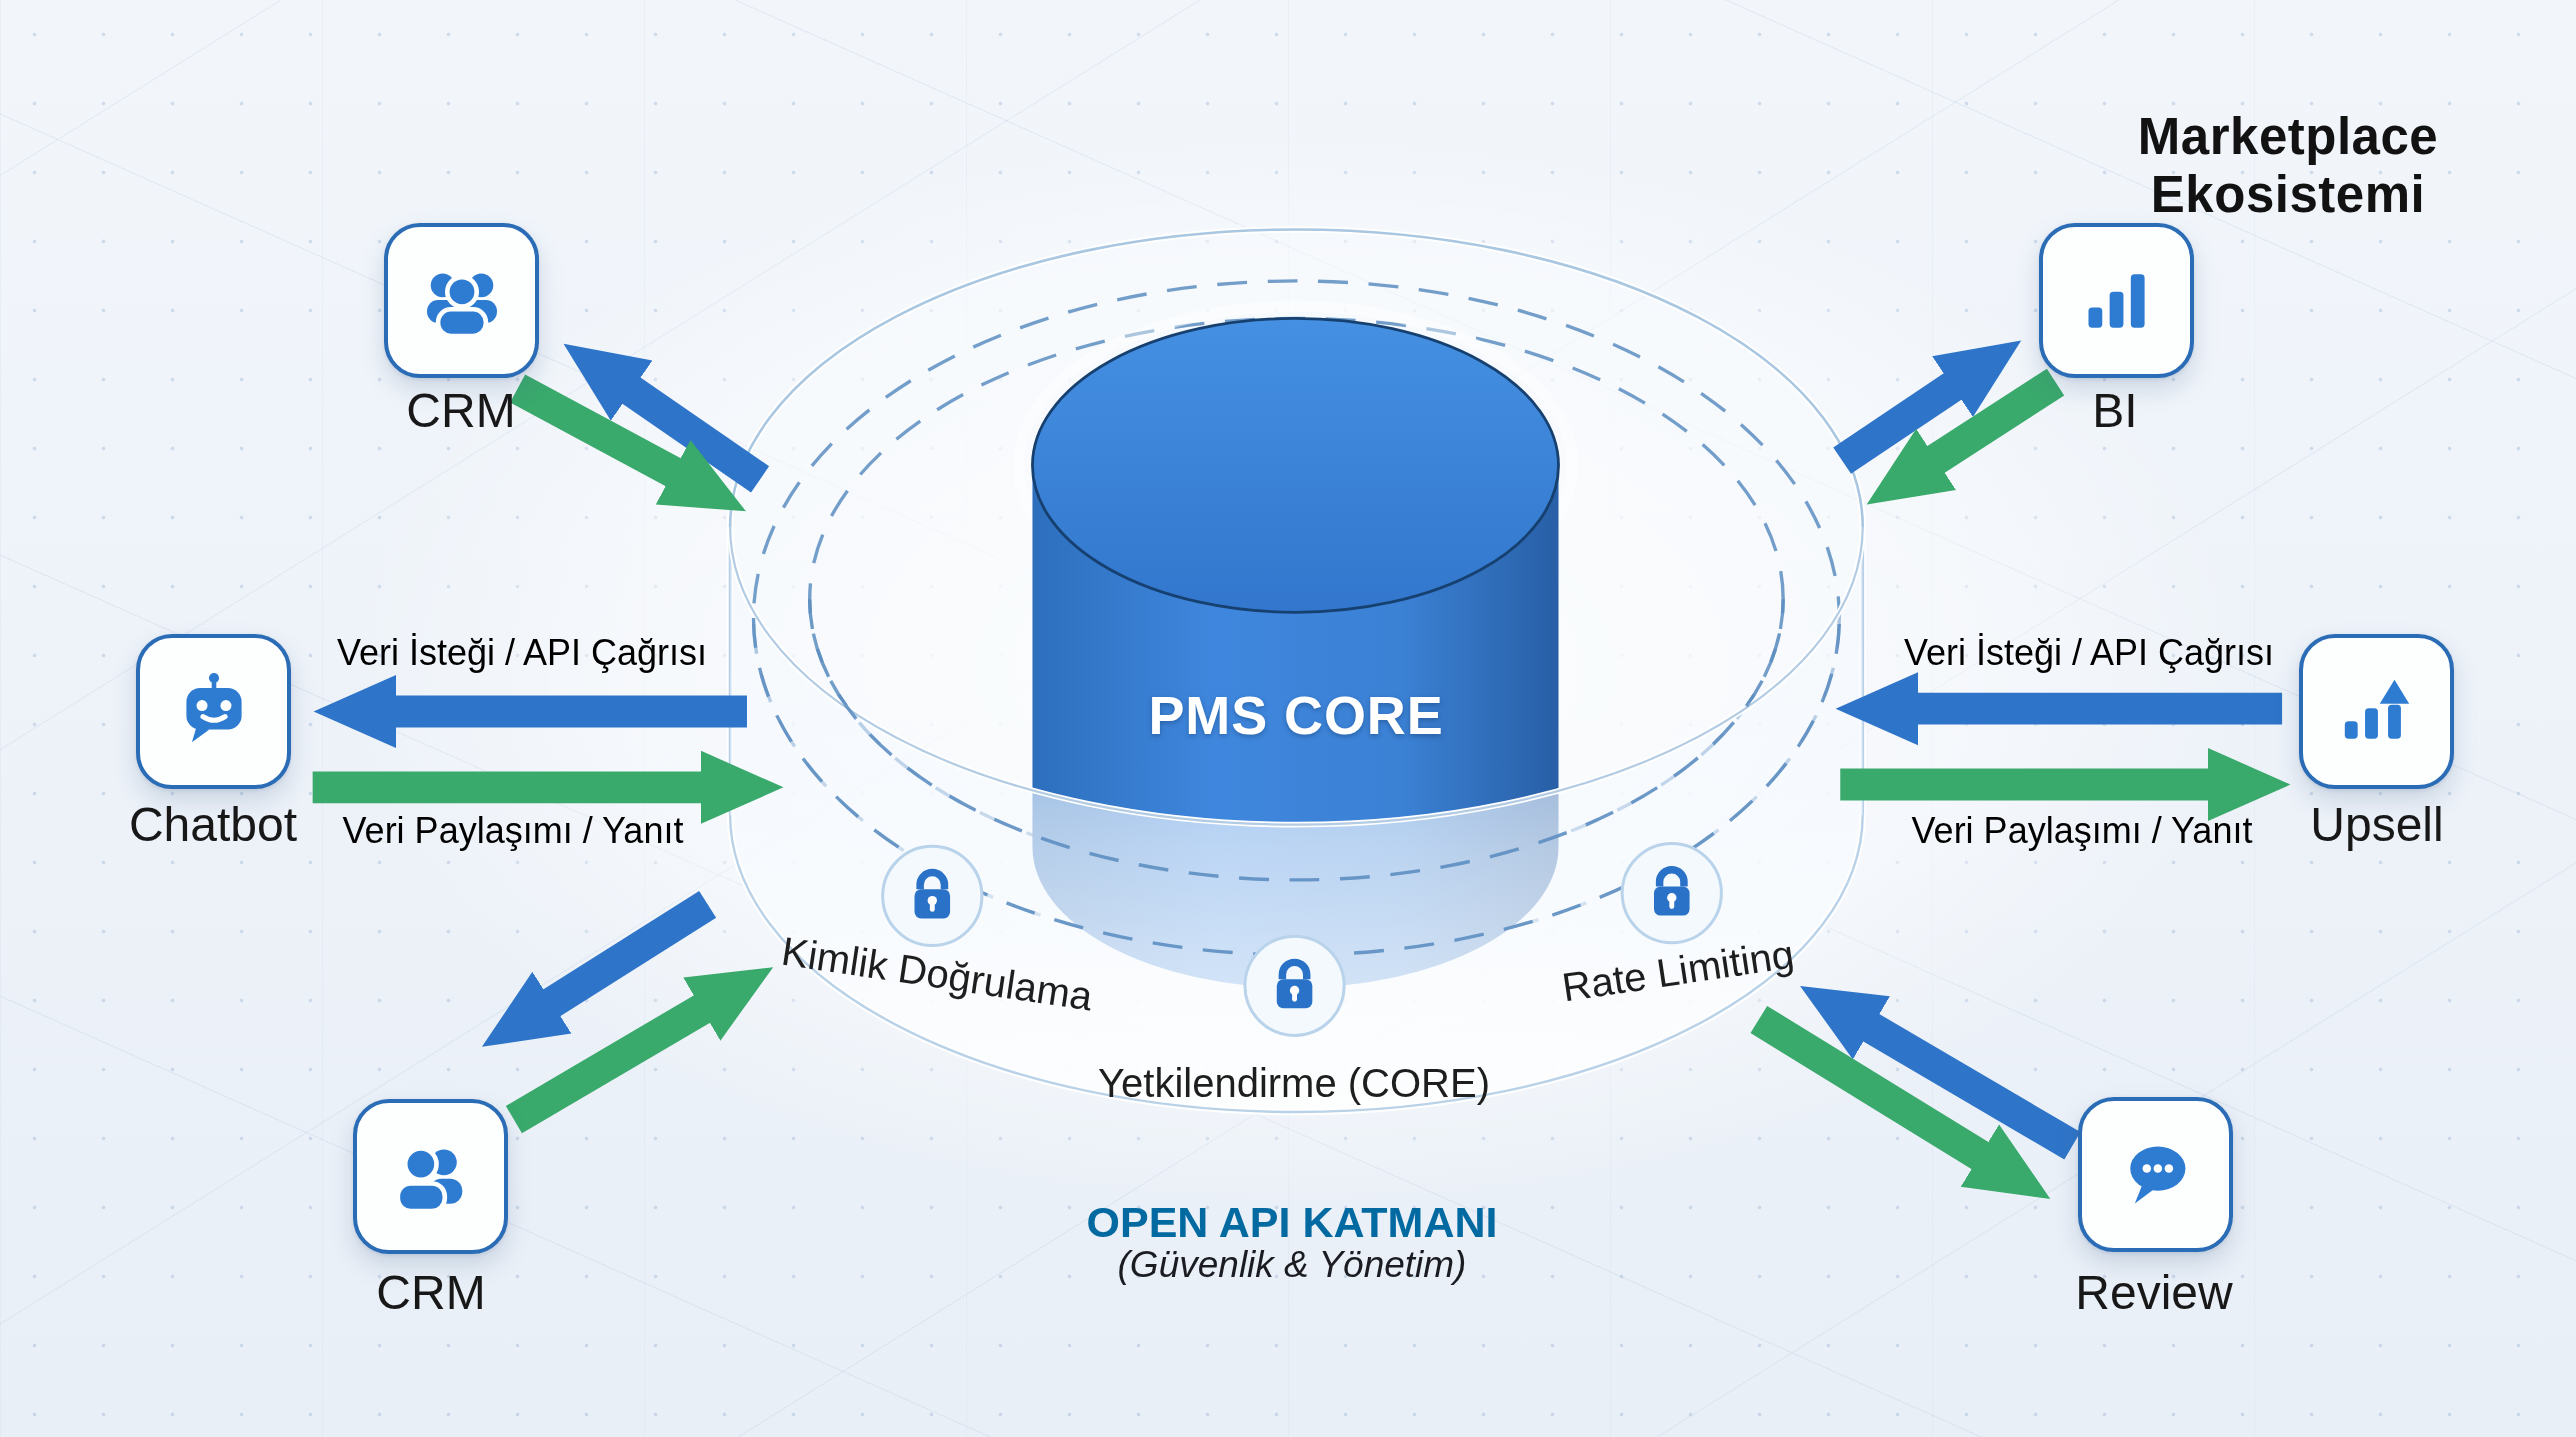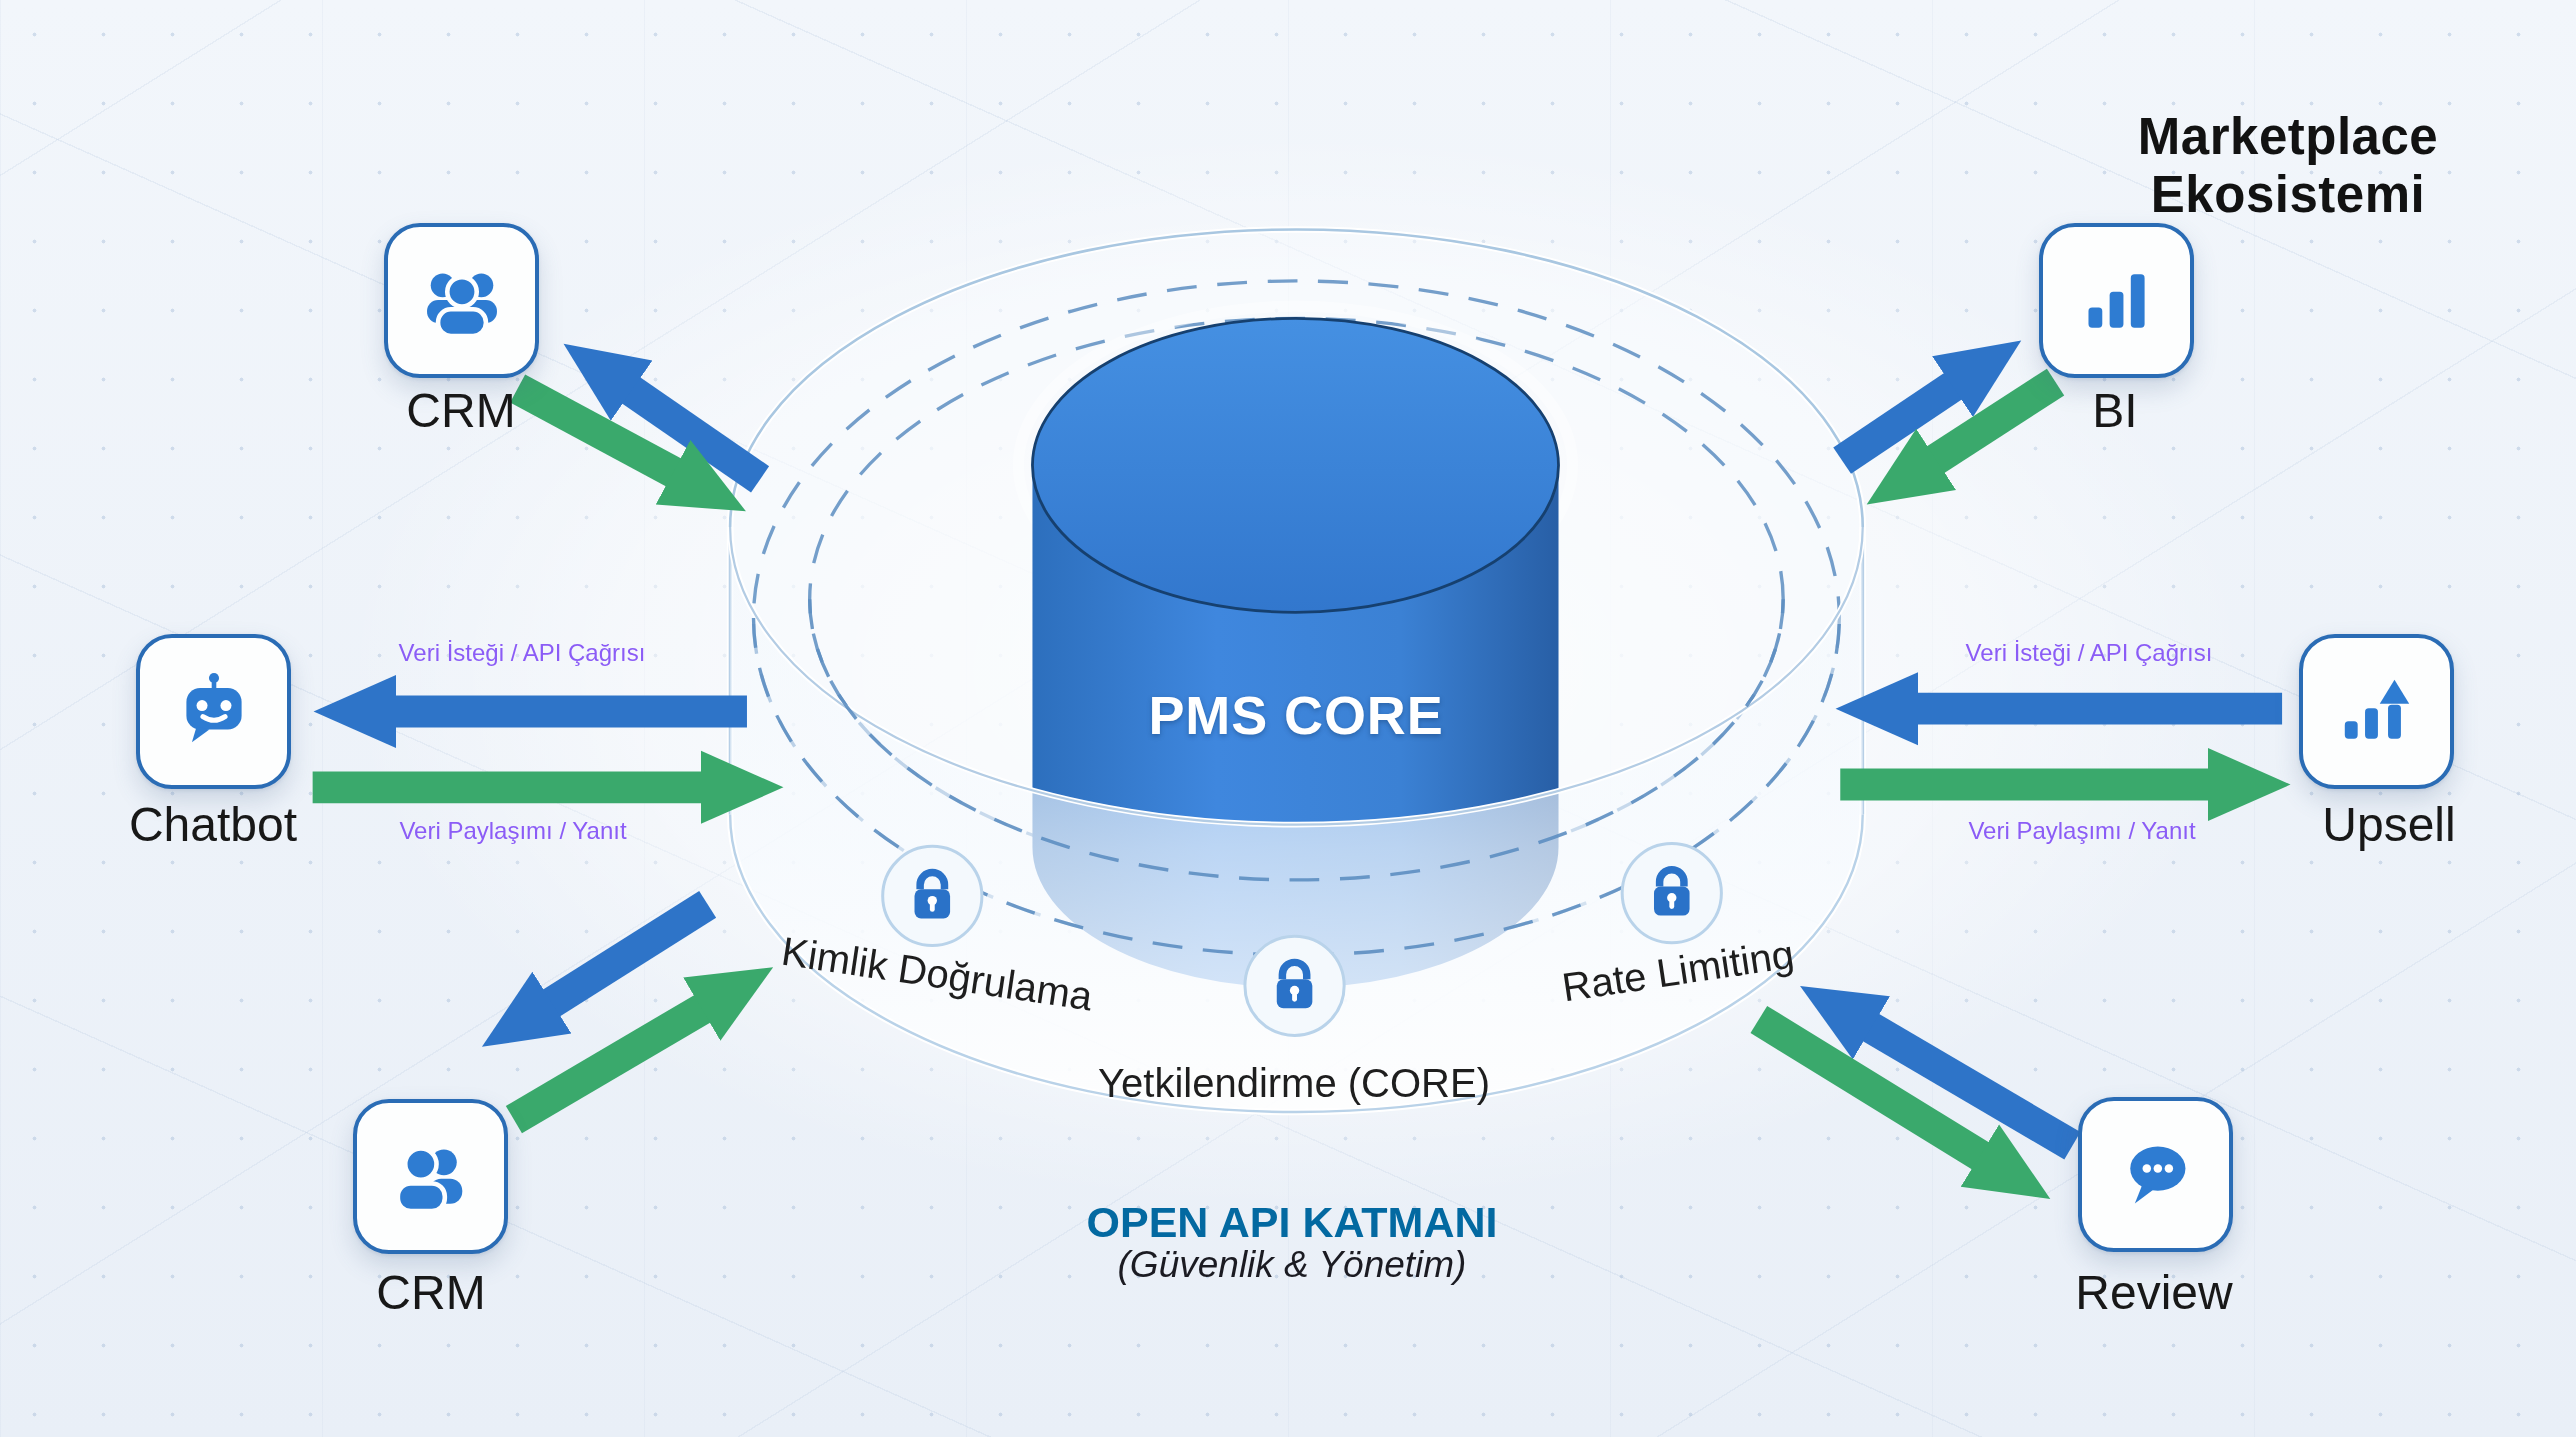--- a/index.html
+++ b/index.html
@@ -17,21 +17,21 @@
   }
   .stage{position:absolute;inset:0;}
   svg.scene{position:absolute;left:0;top:0;}
 
   .t{position:absolute;transform:translate(-50%,-50%);white-space:nowrap;color:#1a1a1a;}
   .rot-l{transform:translate(-50%,-50%) rotate(8.5deg);}
   .rot-r{transform:translate(-50%,-50%) rotate(-8.5deg);}
 
   .page-title{font-size:51px;line-height:58px;font-weight:700;color:#121212;text-align:center;letter-spacing:0.5px;}
   .node-label{font-size:48px;font-weight:500;color:#181818;}
-  .flow-label{font-size:24px;font-weight:500;color:#8b5cf6;}
+  .flow-label{font-size:36px;font-weight:500;color:#000000;}
   .sec-label{font-size:40px;font-weight:400;color:#1e1e1e;}
   .api-title{font-size:43px;font-weight:700;color:#0369a1;}
   .api-sub{font-size:37px;font-weight:400;color:#1b1b22;}
   .core-title{font-size:54px;font-weight:700;color:#ffffff;text-shadow:0 1.9px 5.6px rgba(10,40,80,.35);letter-spacing:0.9px;}
   .core-sub{font-size:40px;font-weight:400;color:#f2f7fd;text-shadow:0 1.9px 4.7px rgba(10,40,80,.3);}
 
   .node{
     position:absolute;width:155px;height:155px;background:#fdfefe;
     border:4.2px solid #2a6cb5;border-radius:36px;
     box-shadow:0 11.2px 24px rgba(70,100,140,.20), 0 1.9px 3.7px rgba(70,100,140,.12);
@@ -189,21 +189,21 @@
   <div class="t node-label" style="left:213px;top:824px;">Chatbot</div>
 
   <div class="node" style="left:2299px;top:634px;">
     <svg viewBox="0 0 100 100" fill="#2e7cd2">
       <rect x="15" y="60" width="14" height="19" rx="4"></rect>
       <rect x="37" y="46" width="14" height="33" rx="4"></rect>
       <rect x="62" y="42" width="14" height="37" rx="4"></rect>
       <path d="M69 15 L85 41 L53 41 Z"></path>
     </svg>
   </div>
-  <div class="t node-label" style="left:2377px;top:824px;margin-left:12px;">Upsell</div>
+  <div class="t node-label" style="left:2377px;top:824px;">Upsell</div>
 
   <div class="node" style="left:353px;top:1099px;">
     <svg viewBox="0 0 100 100" fill="#2e7cd2">
       <circle cx="64" cy="34" r="14"></circle>
         <rect x="48" y="52" width="36" height="27" rx="13"></rect>
       <circle cx="39" cy="36" r="17" stroke="#fdfefe" stroke-width="5"></circle>
       <rect x="14" y="57" width="51" height="30" rx="14" stroke="#fdfefe" stroke-width="5"></rect>
     </svg>
   </div>
   <div class="t node-label" style="left:431px;top:1292px;">CRM</div>

